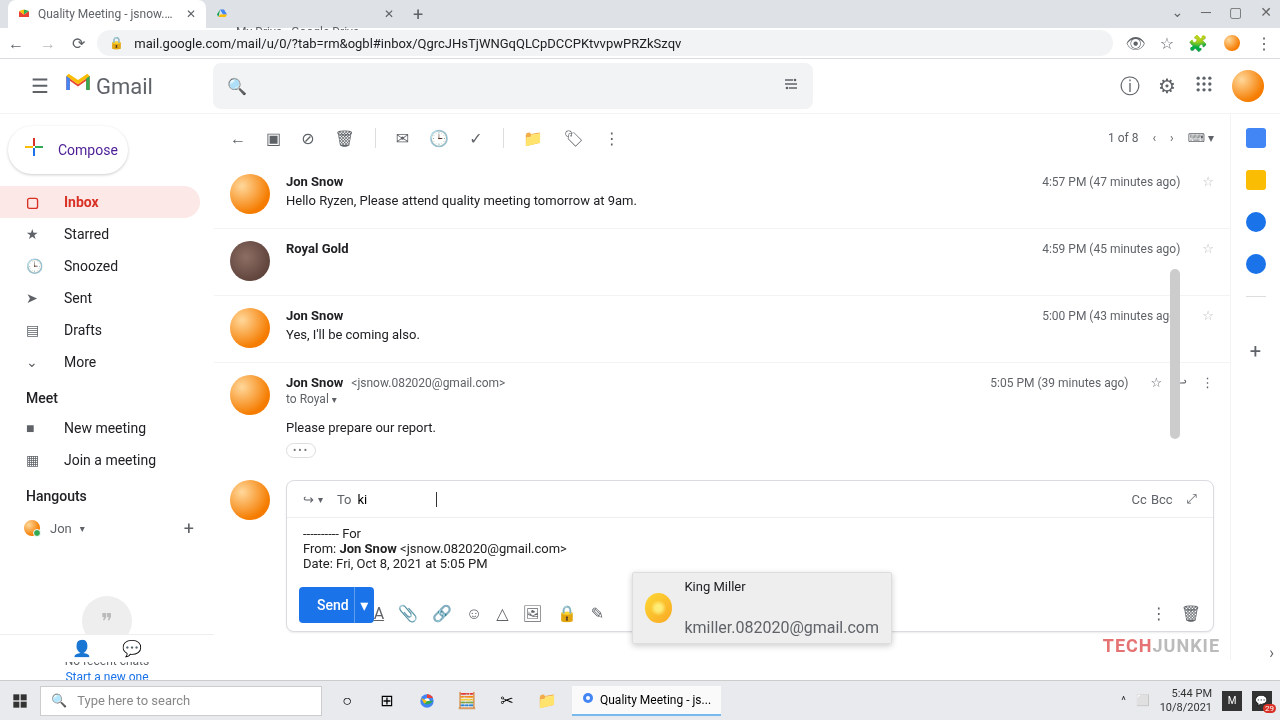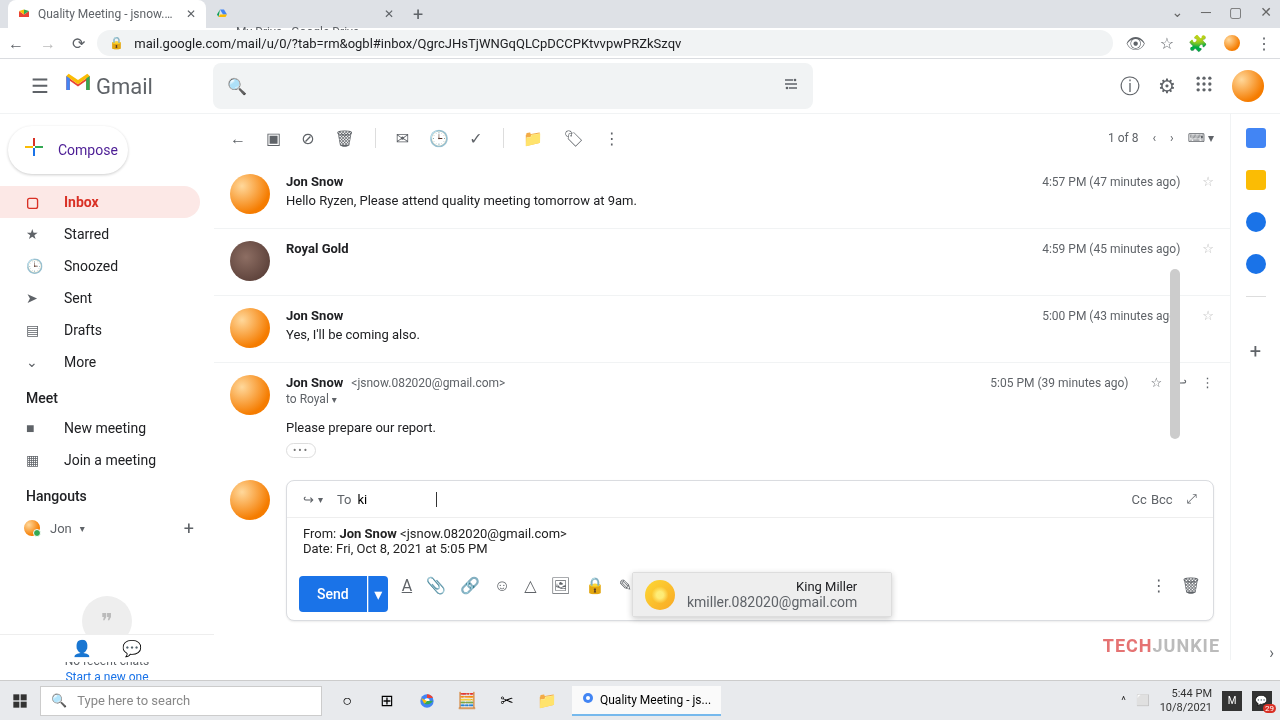--- a/index.html
+++ b/index.html
@@ -71,34 +71,34 @@
 
 
 .compose-reply { border:1px solid #dadce0; border-radius:8px; margin: 8px 16px 0 70px; box-shadow:0 1px 2px rgba(0,0,0,0.08); background:#fff;}
 .reply-to-row { display:flex; align-items:center; padding:10px 16px; font-size:13px; color:#5f6368; border-bottom:1px solid #eee;}
 .reply-arrow { display:flex; align-items:center; gap:4px; margin-right:14px;}
 .to-label { margin-right:6px;}
 .to-input { border:none; outline:none; font-size:13px; width:80px;}
 .ccbcc { margin-left:auto; color:#5f6368; font-size:13px; display:flex; gap:4px; align-items:center;}
 .reply-body-area { padding: 8px 16px; font-size:13px; color:#222; min-height:50px;}
 .reply-body-area .from-line b { font-weight:bold;}
-.reply-footer { display:flex; align-items:flex-start; padding:8px 12px; gap:14px; }
+.reply-footer { display:flex; align-items:flex-end; padding:8px 12px; }
 .send-btn { background:#1a73e8; color:#fff; border-radius:4px 0 0 4px; height:36px; padding:0 18px; font-size:14px; font-weight:500; display:flex; align-items:center;}
 .send-more { background:#1a73e8; color:#fff; border-radius:0 4px 4px 0; height:36px; width:20px; display:flex; align-items:center; justify-content:center; margin-left:-13px; border-left:1px solid rgba(255,255,255,0.3);}
 .fmt-icons { display:flex; gap:14px; color:#5f6368;}
 .reply-right-icons { margin-left:auto; display:flex; gap:14px; color:#5f6368;}
 
 
-.autocomplete { position:absolute; left:418px; top:458px; width:260px; background:#fff; border:1px solid #ddd; box-shadow:0 2px 6px rgba(0,0,0,0.2); border-radius:2px; z-index:100;text-align:right;}
+.autocomplete { position:absolute; left:418px; top:458px; width:260px; background:#fff; border:1px solid #ddd; box-shadow:0 2px 6px rgba(0,0,0,0.2); border-radius:2px; z-index:100;}
 .ac-item { display:flex; align-items:center; gap:12px; padding:6px 12px; background:#eee; }
 .ac-avatar { width:30px; height:30px; border-radius:50%; background:linear-gradient(135deg,#fdd835,#f9a825); position:relative;}
 .ac-avatar::after{ content:''; position:absolute; inset:3px; border-radius:50%; background:radial-gradient(circle at 50% 50%, rgba(255,255,150,0.7) 20%, transparent 50%);}
 .ac-text { display:flex; flex-direction:column;}
 .ac-name { font-size:13px; color:#202124;}
-.ac-email { font-size:14px; color:#5f6368;}
+.ac-email { font-size:16px; color:#5f6368;margin-top:24px;}
 
 
 .side-panel { width:50px; border-left:1px solid #f1f3f4; display:flex; flex-direction:column; align-items:center; gap:22px; padding-top:14px;}
 .sp-icon { width:20px; height:20px; border-radius:3px;}
 .sp-icon.cal{ background:#4285f4;} .sp-icon.keep{background:#fbbc04;} .sp-icon.tasks{background:#1a73e8; border-radius:50%;} .sp-icon.contacts{background:#1a73e8; border-radius:50%;}
 .sp-plus{ color:#5f6368; font-size:20px; margin-top:20px;}
 .side-expand { position:absolute; bottom:58px; right:6px; color:#5f6368;}
 
 .scrollbar { position:absolute; right:50px; top:155px; width:10px; height:170px; background:#ccc; border-radius:5px;}
 
@@ -357,20 +357,21 @@
           <span class="reply-arrow">↪ <span style="font-size:10px;">▾</span></span>
           <span class="to-label">To</span>
           <input class="to-input" style="border-right: 1px solid rgb(51, 51, 51);" value="ki">
           <div class="ccbcc">
             <span>Cc</span>
             <span>Bcc</span>
             <span style="margin-left:10px;">⤢</span>
           </div>
         </div>
         <div class="reply-body-area">
+          <div>---------- For</div>
           <div class="from-line"><span>From: </span><b>Jon Snow</b><span> &lt;jsnow.082020@gmail.com&gt;</span></div>
           <div>Date: Fri, Oct 8, 2021 at 5:05 PM</div>
         </div>
         <div class="reply-footer">
           <div class="send-btn">Send</div>
           <div class="send-more">▾</div>
           <div class="fmt-icons">
             <span><u>A</u></span>
             <span>📎</span>
             <span>🔗</span>

